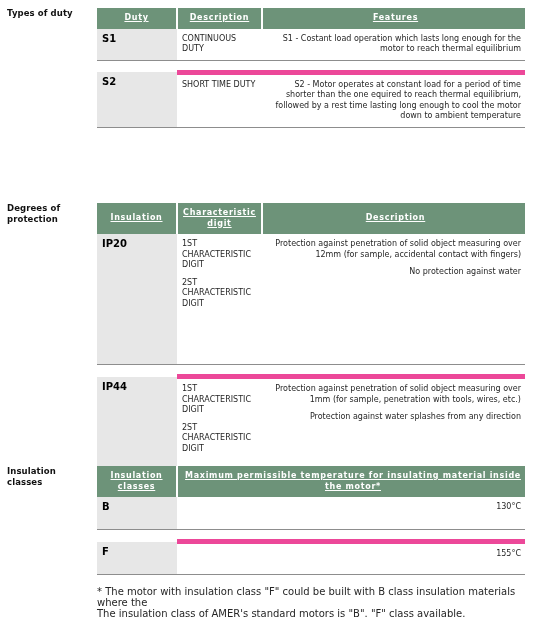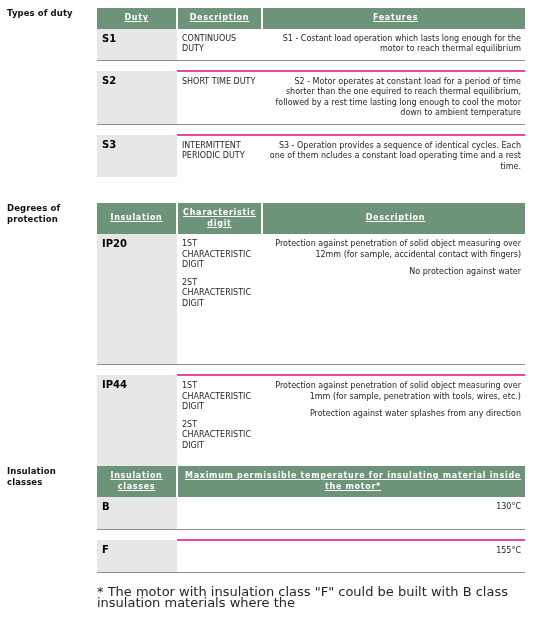--- a/index.html
+++ b/index.html
@@ -63,21 +63,21 @@
   }
   .hdr th:last-child { border-right: none; padding-left: 7px; }
 
   
   .tbl td {
     vertical-align: top;
     font-size: 8px;
     line-height: 10.5px;
     padding: 5px 4px 5px 5px;
     background: #ffffff;
-    border-top: 2px solid #ec4899;
+    border-top: 5px solid #ec4899;
   }
   .tbl tr.first-body td { border-top: none; }
 
   td.c1 {
     background: #e7e7e7;
     font-weight: bold;
     font-size: 10px;
     color: #000000;
     border-top: none !important;
   }
@@ -98,21 +98,21 @@
   }
   .sep-row-first td { border-top: none !important; }
 
   .sub-block { margin-bottom: 7px; }
   .sub-block:last-child { margin-bottom: 0; }
 
   .footnote {
     position: absolute;
     left: 97px;
     width: 428px;
-    font-size: 13px;
+    font-size: 10px;
     line-height: 11px;
     color: #262626;
   }
 </style>
 </head>
 <body>
 
 <div class="page">
 
   <div class="section" style="top:8px;">
@@ -148,25 +148,20 @@
           <td class="c1">S2</td>
           <td class="c2">SHORT TIME DUTY</td>
           <td class="c3">S2 - Motor operates at constant load for a period of time shorter than the one equired to reach thermal equilibrium, followed by a rest time lasting long enough to cool the motor down to ambient temperature</td>
         </tr>
         <tr>
           <td class="sep-cell" colspan="3">
               <div class="sep-line"></div>
             </td>
         </tr>
 
-        <tr>
-          <td class="c1">S3</td>
-          <td class="c2">INTERMITTENT PERIODIC DUTY</td>
-          <td class="c3">S3 - Operation provides a sequence of identical cycles. Each one of them ncludes a constant load operating time and a rest time.</td>
-        </tr>
       </tbody>
     </table>
   </div>
 
   <div class="section" style="top:203px;">
     <div class="section-label">Degrees of protection</div>
 
     <table class="tbl">
       <colgroup>
         <col style="width:80px">
@@ -246,15 +241,16 @@
           <td class="sep-cell" colspan="2">
               <div class="sep-line"></div>
             </td>
         </tr>
       </tbody>
     </table>
   </div>
 
   <div class="footnote" style="top:586px;">
     <div>* The motor with insulation class "F" could be built with B class insulation materials where the</div>
+    <div>The insulation class of AMER's standard motors is "B". "F" class available.</div>
   </div>
 
 </div>
 
 </body></html>

